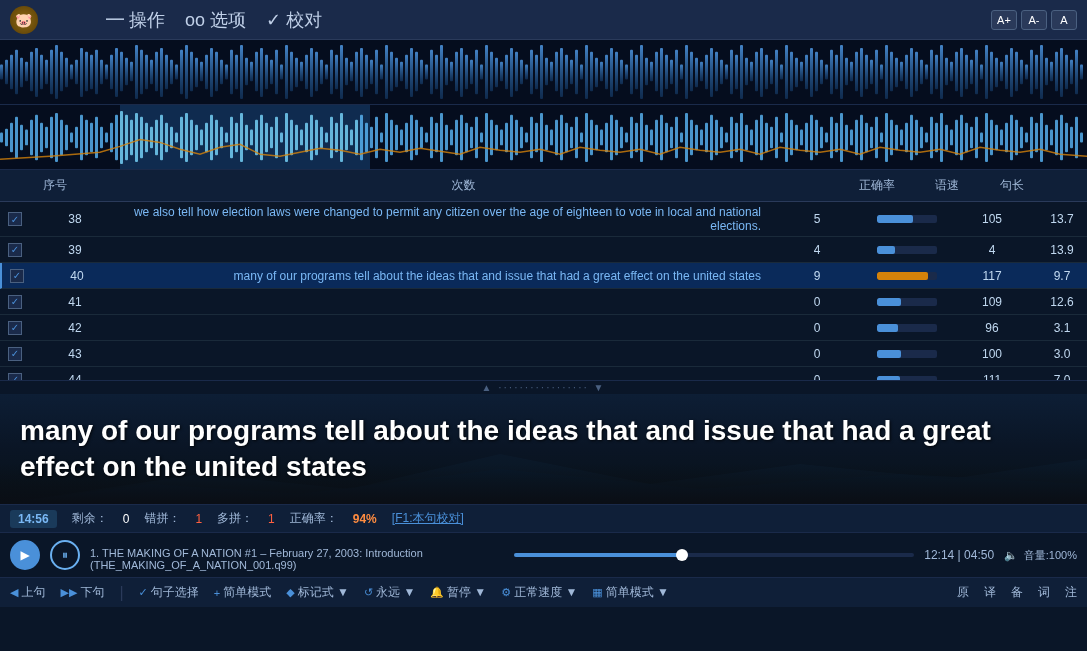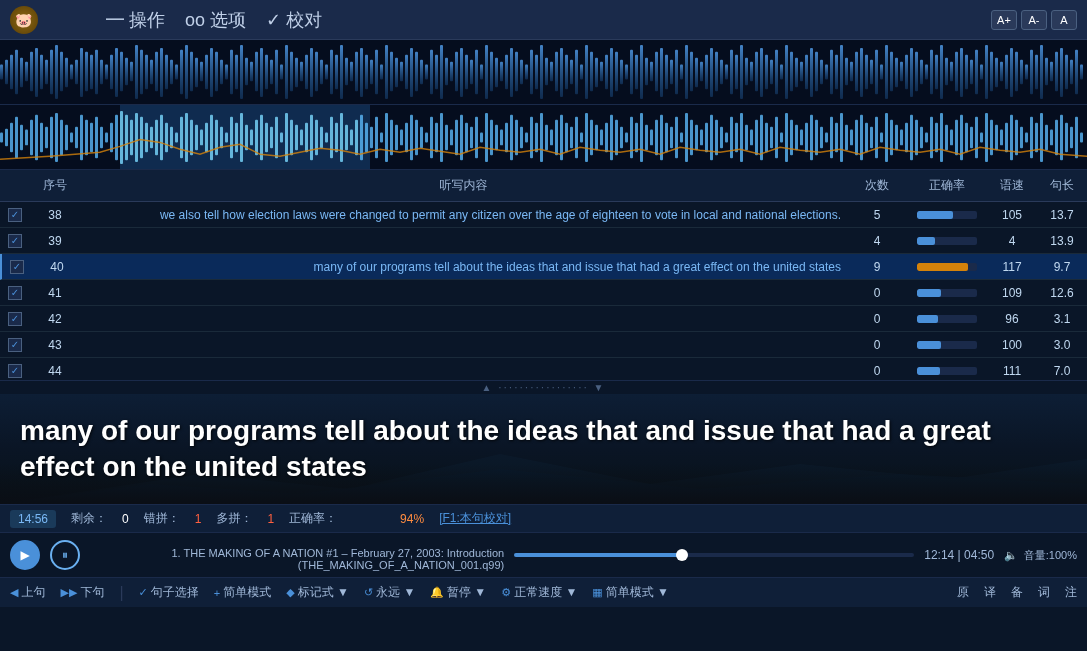--- a/index.html
+++ b/index.html
@@ -120,20 +120,21 @@
       height: calc(210px - 30px);
     }
 
     .table-row {
       display: grid;
       grid-template-columns: 30px 50px 1fr 60px 80px 50px 50px;
       border-bottom: 1px solid #1a2a3a;
       font-size: 12px;
       align-items: center;
       min-height: 26px;
+      gap: 20px;
     }
     .table-row.highlighted {
       background: #0a2a5a;
       border-left: 2px solid #4a90d9;
     }
     .td-cell {
       padding: 3px 6px;
       text-align: center;
       color: #a0c0e0;
     }
@@ -246,27 +247,27 @@
       padding: 0 10px;
       gap: 15px;
       font-size: 12px;
       border-top: 1px solid #1a2a4a;
     }
     .status-time {
       background: #1a3a5a;
       color: #7ab8f5;
       padding: 2px 8px;
       border-radius: 3px;
-      font-weight: normal;
+      font-weight: bold;
     }
     .status-label { color: #a0b8d8; }
     .status-value { color: #ffffff; }
     .status-value.warning { color: #ff6040; }
     .status-value.link { color: #4a90d9; text-decoration: underline; cursor: pointer; }
-    .status-accuracy { color: #ff8c40; font-weight: normal; margin-left: 48px; }
+    .status-accuracy { color: #ff8c40; font-weight: bold; }
 
     
     #player-bar {
       height: 45px;
       background: #0a1628;
       display: flex;
       align-items: center;
       padding: 0 10px;
       gap: 10px;
       border-top: 1px solid #1a2a4a;
@@ -283,21 +284,21 @@
       justify-content: center;
       cursor: pointer;
       font-size: 12px;
     }
     .player-btn.play { background: #4a90d9; color: #fff; }
     .player-btn.pause { border-color: #6ab0f0; color: #6ab0f0; }
     #track-info {
       color: #a0b8d8;
       font-size: 11px;
       flex: 1;
-      text-align: right;
+      text-align: left;
       margin-top: 7px;
     }
     #progress-track {
       position: relative;
       height: 4px;
       background: #1a2a4a;
       border-radius: 2px;
       width: 400px;
       cursor: pointer;
     }
@@ -844,21 +845,20 @@
     </g>
 
     <polyline points="0,55 50,52 100,48 120,42 140,35 160,38 180,45 200,50 220,43 240,40 260,50 280,52 300,48 320,44 340,46 360,50 380,45 400,48 420,44 440,47 460,50 480,43 500,46 520,48 540,45 560,50 580,43 600,46 620,48 640,45 660,50 680,43 700,46 720,48 740,45 760,50 780,43 800,46 820,48 840,45 860,50 880,43 900,46 920,48 940,45 960,50 980,43 1000,46 1020,48 1040,45 1060,50 1087,52" fill="none" stroke="#d4820a" stroke-width="1.5" opacity="0.8"></polyline>
   </svg>
 </div>
 
 <div id="table-section">
   <div id="table-header">
     <div class="th-cell"></div>
     <div class="th-cell">序号</div>
-    <div class="th-cell content">听写内容</div>
     <div class="th-cell">次数</div>
     <div class="th-cell">正确率</div>
     <div class="th-cell">语速</div>
     <div class="th-cell">句长</div>
   </div>
   <div id="table-body">
 
     <div class="table-row">
       <div class="td-cell">
         <div class="checkbox checked"></div>

